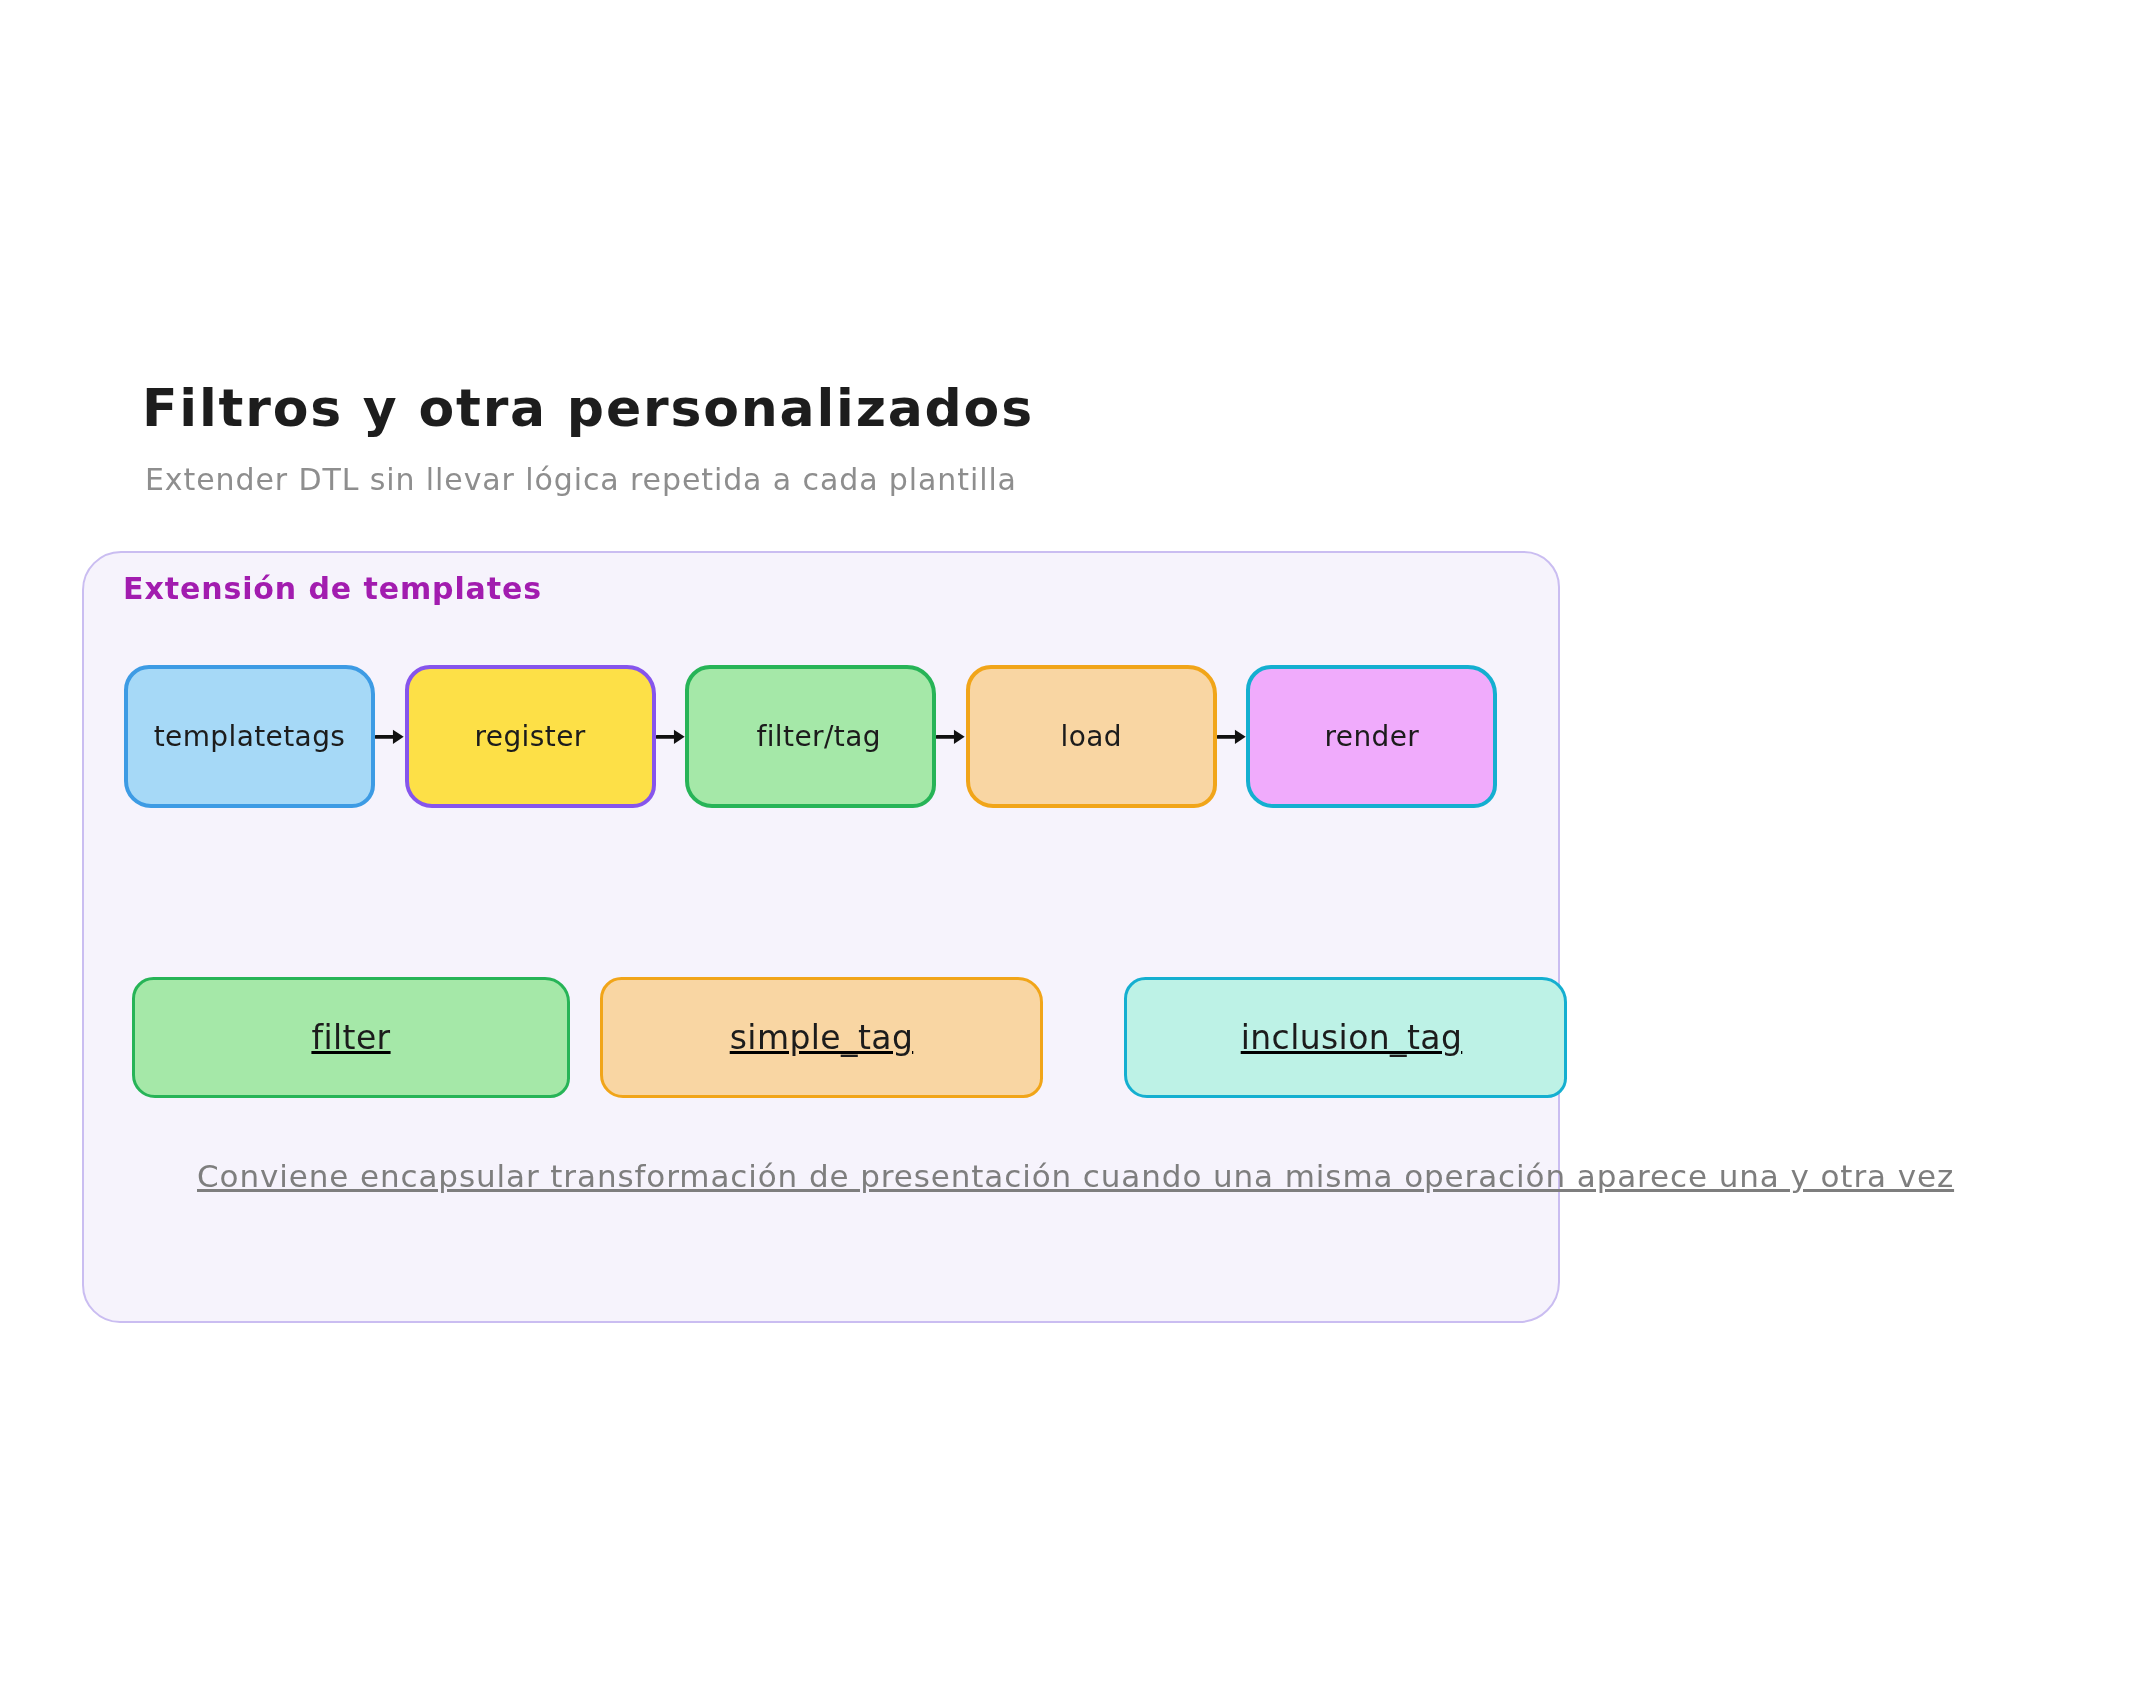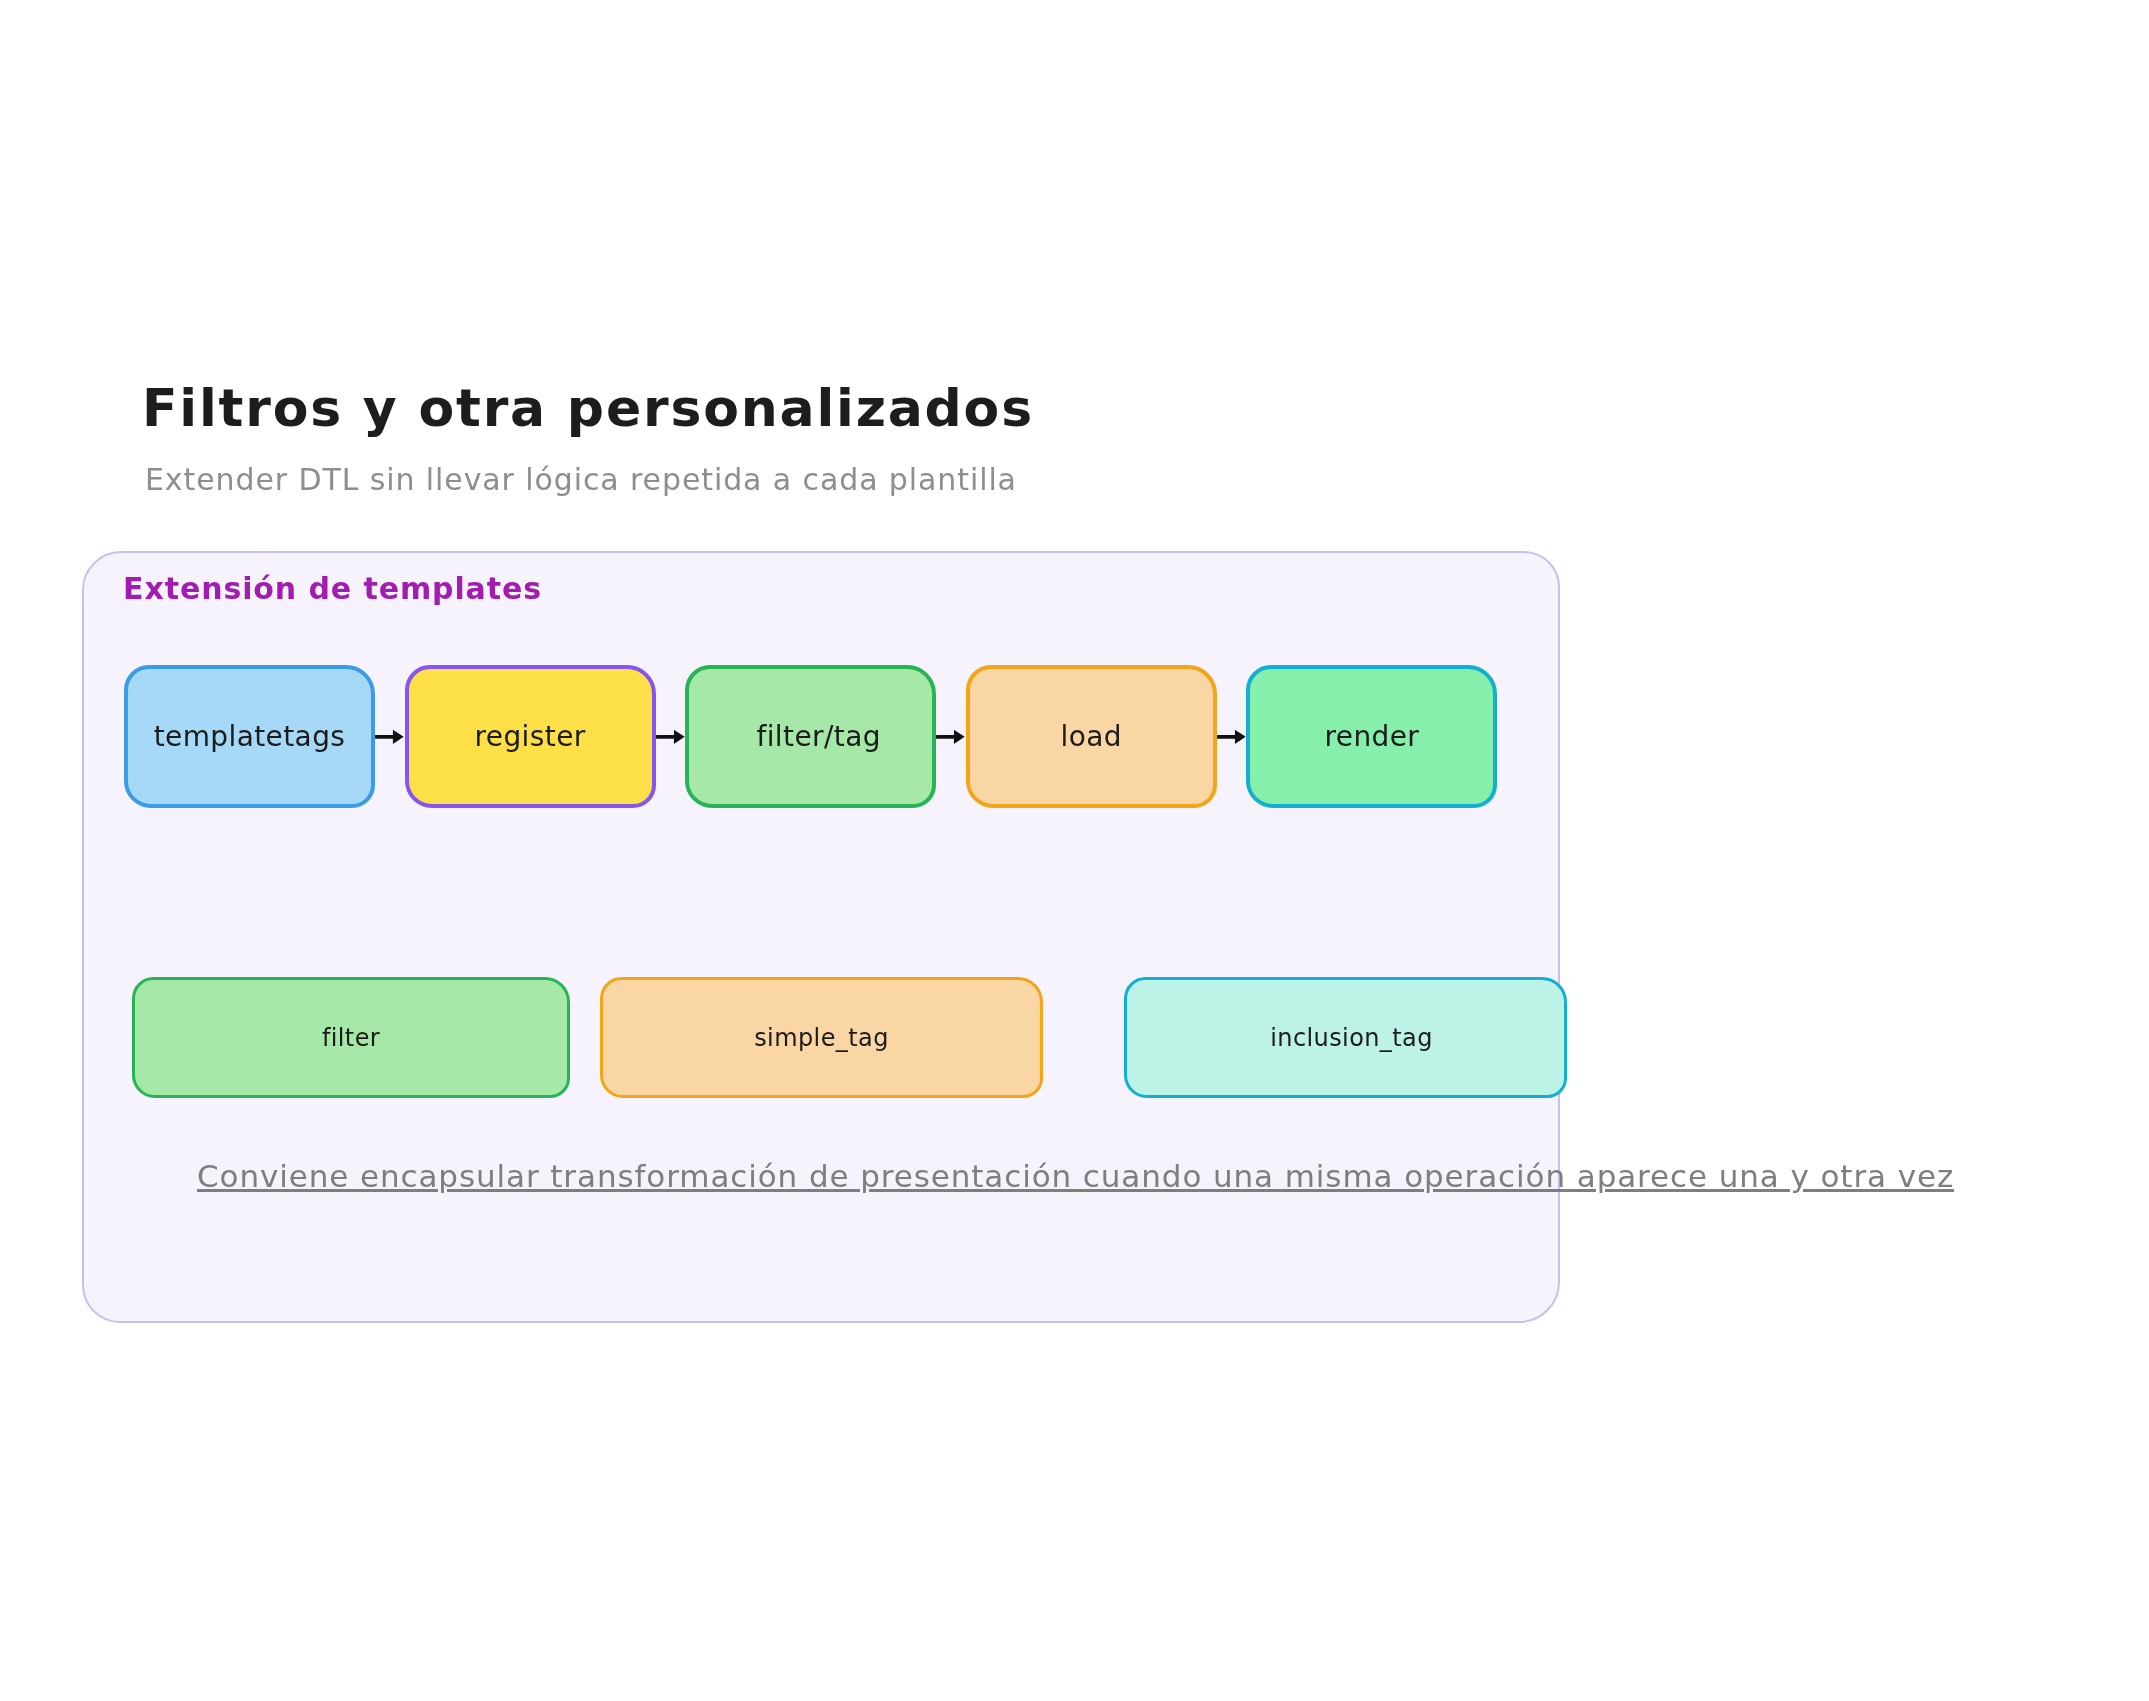--- a/index.html
+++ b/index.html
@@ -31,21 +31,21 @@
     width:251px;height:143px;border:4.5px solid;box-sizing:border-box;
     border-radius:25px 29px 23px 27px;
     display:flex;align-items:center;justify-content:center;
     font-size:28px;letter-spacing:0.4px;
   }
   .arrow{flex:0 0 auto;display:block;}
   .type-box{
     position:absolute;top:424px;height:121px;border:3.6px solid;box-sizing:border-box;
     border-radius:21.5px 25px 19.7px 23px;
     display:flex;align-items:center;justify-content:center;
-    font-size:24px;letter-spacing:0.4px;
+    font-size:33px;letter-spacing:0.4px;text-decoration:underline;
   }
   .type-filter{left:48px;width:438px;}
   .type-simple{left:516px;width:443px;}
   .type-inclusion{left:1040px;width:443px;padding-left:12px;}
   .panel-note{
     position:absolute;left:113px;top:605px;
     font-size:31px;letter-spacing:0.9px;white-space:nowrap;text-decoration:underline;
   }
 </style>
 </head>
@@ -92,21 +92,21 @@
 
       <div class="node" style="background-color: rgb(249, 214, 163); border-color: rgb(241, 165, 25);">
         <span style="color: rgb(28, 28, 28);">load</span>
       </div>
 
       <svg class="arrow" width="29.6" height="19.7" viewBox="0 0 33 22" style="color: rgb(17, 17, 17);">
         <line x1="1" y1="11" x2="21" y2="11" stroke="currentColor" stroke-width="4" stroke-linecap="round"></line>
         <polygon points="20,3 32,11 20,19" fill="currentColor"></polygon>
       </svg>
 
-      <div class="node" style="background-color: #86efac; border-color: rgb(20, 175, 208);">
+      <div class="node" style="background-color: #f0abfc; border-color: rgb(20, 175, 208);">
         <span style="color: rgb(28, 28, 28);">render</span>
       </div>
 
     </div>
 
     <div class="type-box type-filter" style="background-color: rgb(165, 232, 168); border-color: rgb(39, 180, 87);">
       <span style="color: rgb(28, 28, 28);">filter</span>
     </div>
 
     <div class="type-box type-simple" style="background-color: rgb(249, 214, 163); border-color: rgb(241, 165, 25);">

